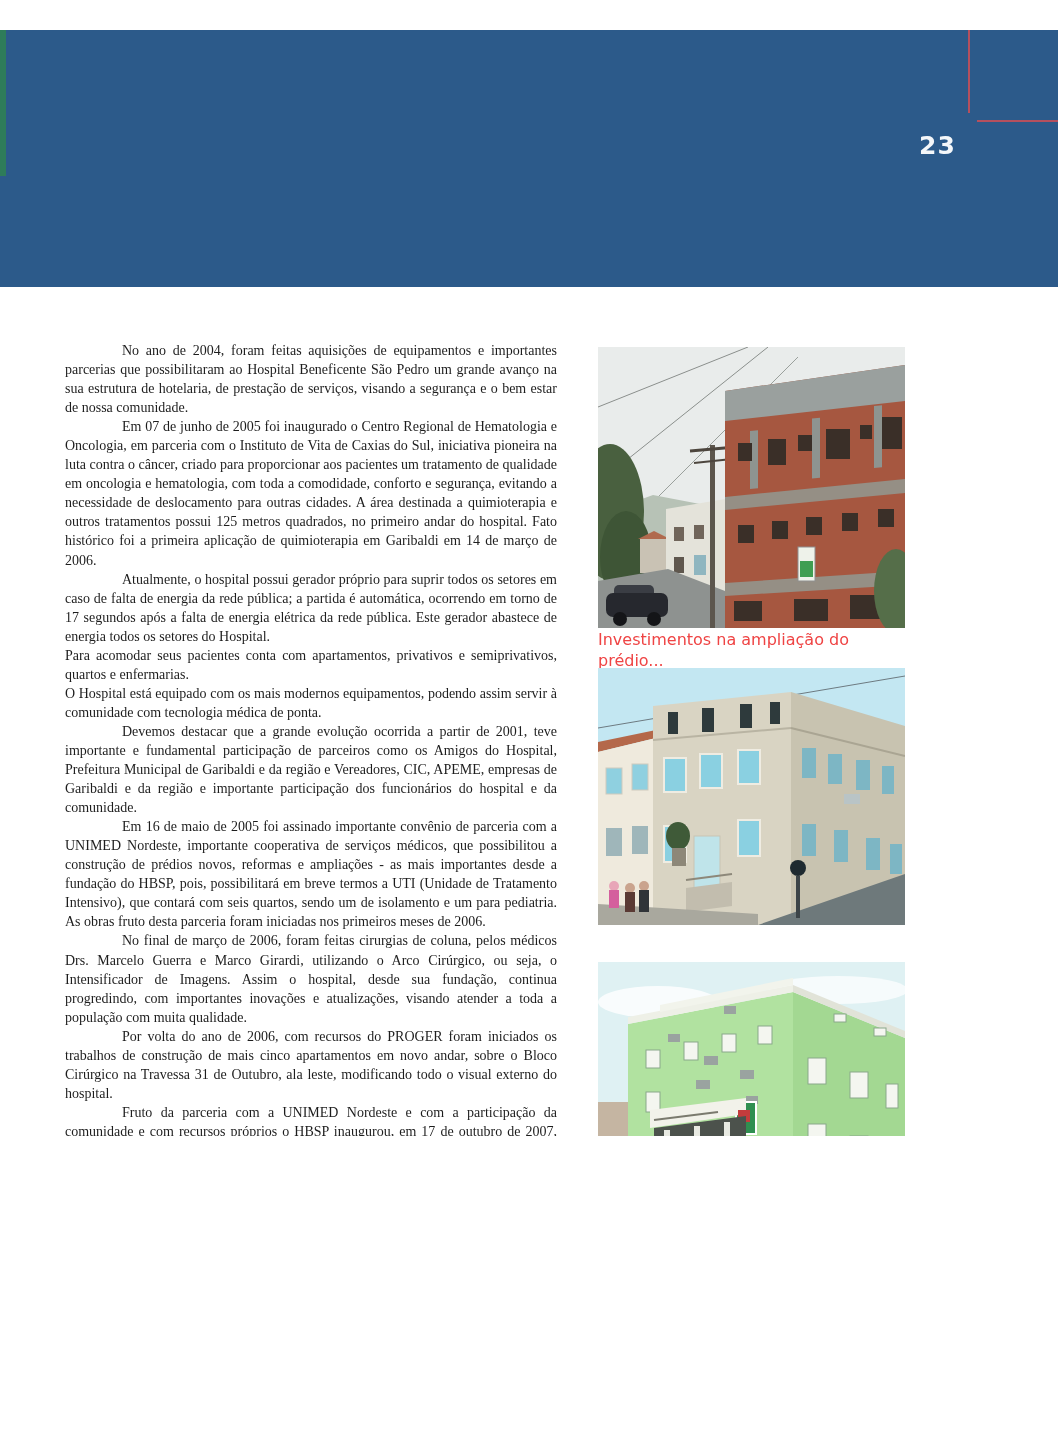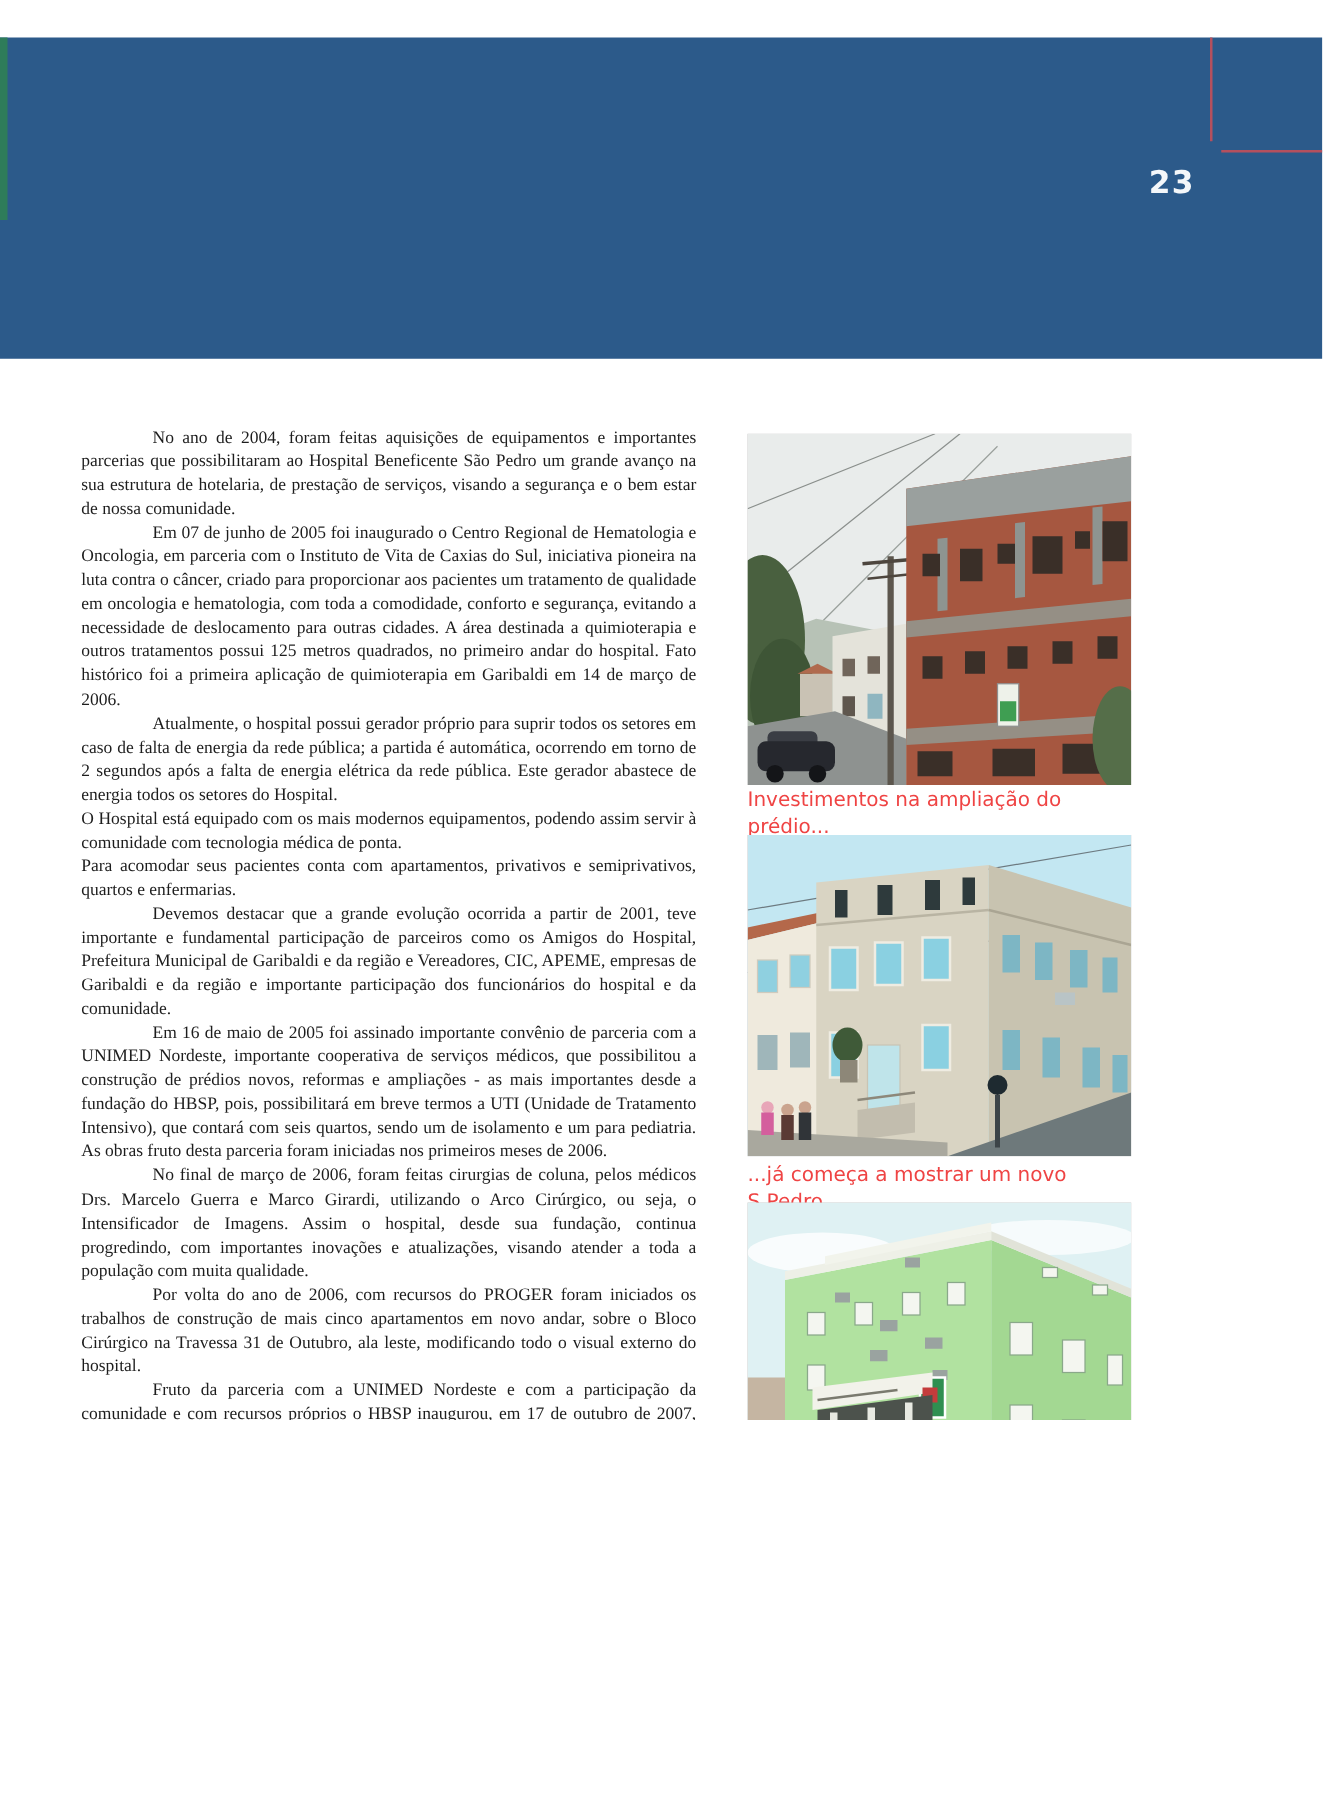--- a/index.html
+++ b/index.html
@@ -50,23 +50,23 @@
   <div class="crop v" style="left:968px;top:30px;height:83px;"></div>
   <div class="crop h" style="left:977px;top:120px;width:81px;"></div>
   <div class="crop h" style="left:977px;top:1320px;width:81px;"></div>
   <div class="crop v" style="left:968px;top:1328px;height:84px;"></div>
 
   <div class="pagenum">23</div>
 
   <div class="textcol">
     <p class="indent">No ano de 2004, foram feitas aquisições de equipamentos e importantes parcerias que possibilitaram ao Hospital Beneficente São Pedro um grande avanço na sua estrutura de hotelaria, de prestação de serviços, visando a segurança e o bem estar de nossa comunidade.</p>
     <p class="indent">Em 07 de junho de 2005 foi inaugurado o Centro Regional de Hematologia e Oncologia, em parceria com o Instituto de Vita de Caxias do Sul, iniciativa pioneira na luta contra o câncer, criado para proporcionar aos pacientes um tratamento de qualidade em oncologia e hematologia, com toda a comodidade, conforto e segurança, evitando a necessidade de deslocamento para outras cidades. A área destinada a quimioterapia e outros tratamentos possui 125 metros quadrados, no primeiro andar do hospital. Fato histórico foi a primeira aplicação de quimioterapia em Garibaldi em 14 de março de 2006.</p>
-    <p class="indent">Atualmente, o hospital possui gerador próprio para suprir todos os setores em caso de falta de energia da rede pública; a partida é automática, ocorrendo em torno de 2 segundos após a falta de energia elétrica da rede pública. Este gerador abastece de energia todos os setores do Hospital.</p>
+    <p class="indent">Atualmente, o hospital possui gerador próprio para suprir todos os setores em caso de falta de energia da rede pública; a partida é automática, ocorrendo em torno de 17 segundos após a falta de energia elétrica da rede pública. Este gerador abastece de energia todos os setores do Hospital.</p>
+    <p>Para acomodar seus pacientes conta com apartamentos, privativos e semiprivativos, quartos e enfermarias.</p>
     <p>O Hospital está equipado com os mais modernos equipamentos, podendo assim servir à comunidade com tecnologia médica de ponta.</p>
-    <p>Para acomodar seus pacientes conta com apartamentos, privativos e semiprivativos, quartos e enfermarias.</p>
     <p class="indent">Devemos destacar que a grande evolução ocorrida a partir de 2001, teve importante e fundamental participação de parceiros como os Amigos do Hospital, Prefeitura Municipal de Garibaldi e da região e Vereadores, CIC, APEME, empresas de Garibaldi e da região e importante participação dos funcionários do hospital e da comunidade.</p>
     <p class="indent">Em 16 de maio de 2005 foi assinado importante convênio de parceria com a UNIMED Nordeste, importante cooperativa de serviços médicos, que possibilitou a construção de prédios novos, reformas e ampliações - as mais importantes desde a fundação do HBSP, pois, possibilitará em breve termos a UTI (Unidade de Tratamento Intensivo), que contará com seis quartos, sendo um de isolamento e um para pediatria. As obras fruto desta parceria foram iniciadas nos primeiros meses de 2006.</p>
     <p class="indent">No final de março de 2006, foram feitas cirurgias de coluna, pelos médicos Drs. Marcelo Guerra e Marco Girardi, utilizando o Arco Cirúrgico, ou seja, o Intensificador de Imagens. Assim o hospital, desde sua fundação, continua progredindo, com importantes inovações e atualizações, visando atender a toda a população com muita qualidade.</p>
     <p class="indent">Por volta do ano de 2006, com recursos do PROGER foram iniciados os trabalhos de construção de mais cinco apartamentos em novo andar, sobre o Bloco Cirúrgico na Travessa 31 de Outubro, ala leste, modificando todo o visual externo do hospital.</p>
     <p class="indent">Fruto da parceria com a UNIMED Nordeste e com a participação da comunidade e com recursos próprios o HBSP inaugurou, em 17 de outubro de 2007, um novo prédio de três andares, situado à Rua Heitor Mazzini. Na mesma data foram inaugurados no primeiro andar uma moderna lavanderia com o que existe de mais atualizado em</p>
   </div>
 
   <div id="photo-1" class="photo">
     <svg viewBox="0 0 307 281" width="307" height="281">
       <rect width="307" height="281" fill="#e9eceb"></rect>
@@ -170,21 +170,20 @@
       <circle cx="200" cy="200" r="8" fill="#1e2a30"></circle>
       <rect x="198" y="208" width="4" height="42" fill="#3c4448"></rect>
       <circle cx="16" cy="218" r="5" fill="#e8a6b8"></circle>
       <rect x="11" y="222" width="10" height="18" fill="#d45f9d"></rect>
       <circle cx="32" cy="220" r="5" fill="#caa48e"></circle>
       <rect x="27" y="224" width="10" height="20" fill="#5a3a34"></rect>
       <circle cx="46" cy="218" r="5" fill="#caa48e"></circle>
       <rect x="41" y="222" width="10" height="22" fill="#303438"></rect>
     </svg>
   </div>
-  <div id="caption-2" class="caption">...já começa a mostrar um novo S.Pedro</div>
 
   <div id="photo-3" class="photo">
     <svg viewBox="0 0 307 257" width="307" height="257">
       <rect width="307" height="257" fill="#dff1f3"></rect>
       <ellipse cx="60" cy="40" rx="60" ry="16" fill="#ffffff" opacity="0.8"></ellipse>
       <ellipse cx="240" cy="28" rx="70" ry="14" fill="#ffffff" opacity="0.7"></ellipse>
       <rect x="0" y="140" width="34" height="90" fill="#c5b5a2"></rect>
       <rect x="286" y="118" width="21" height="100" fill="#b4a48c"></rect>
       <rect x="290" y="140" width="6" height="12" fill="#6d6454"></rect>
       <polygon points="30,62 195,30 195,257 30,257" fill="#b1e2a0"></polygon>

